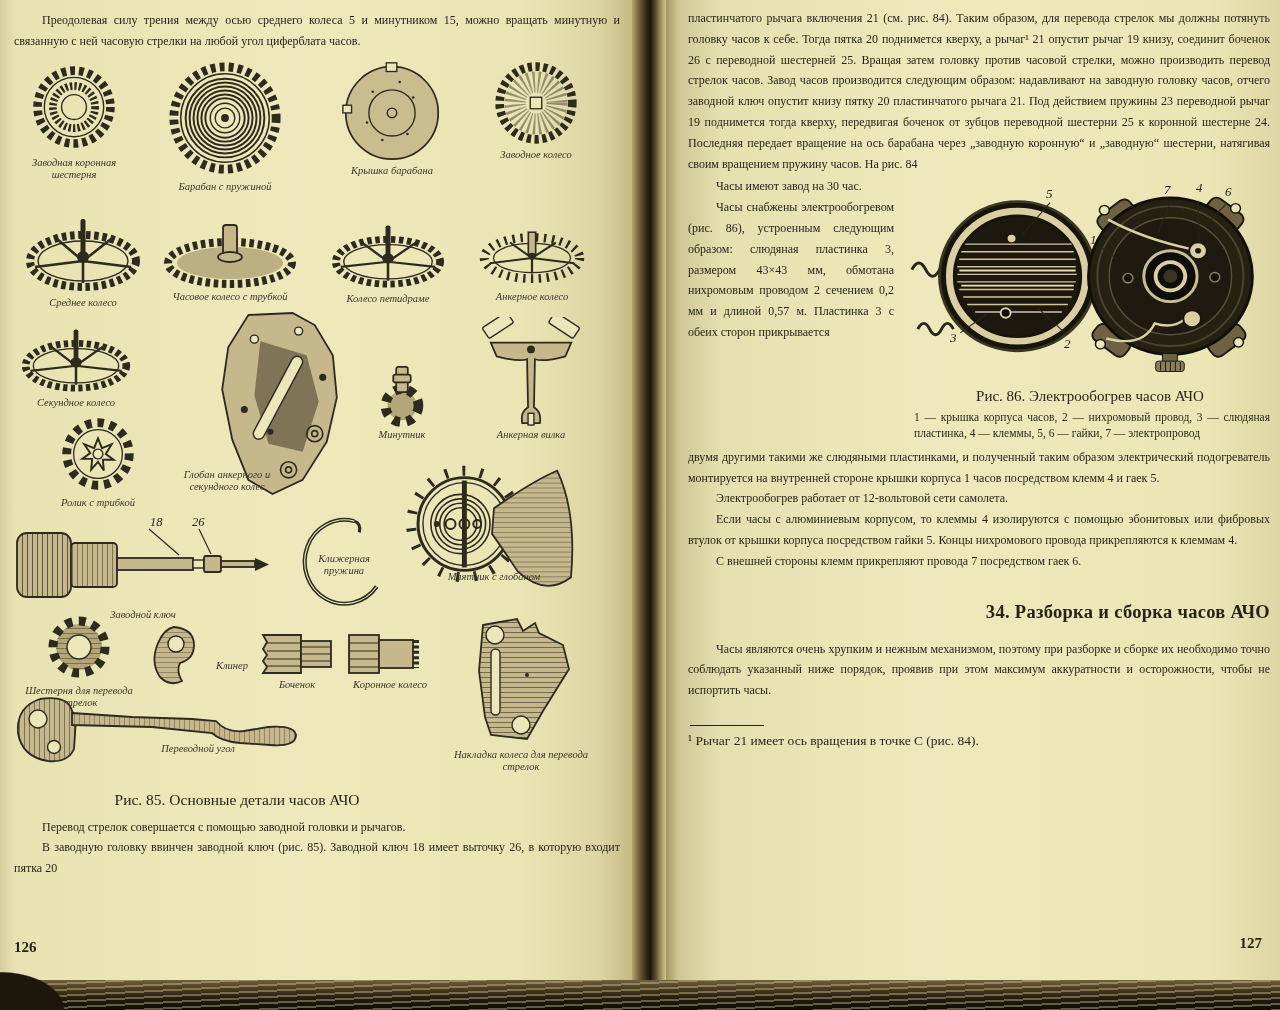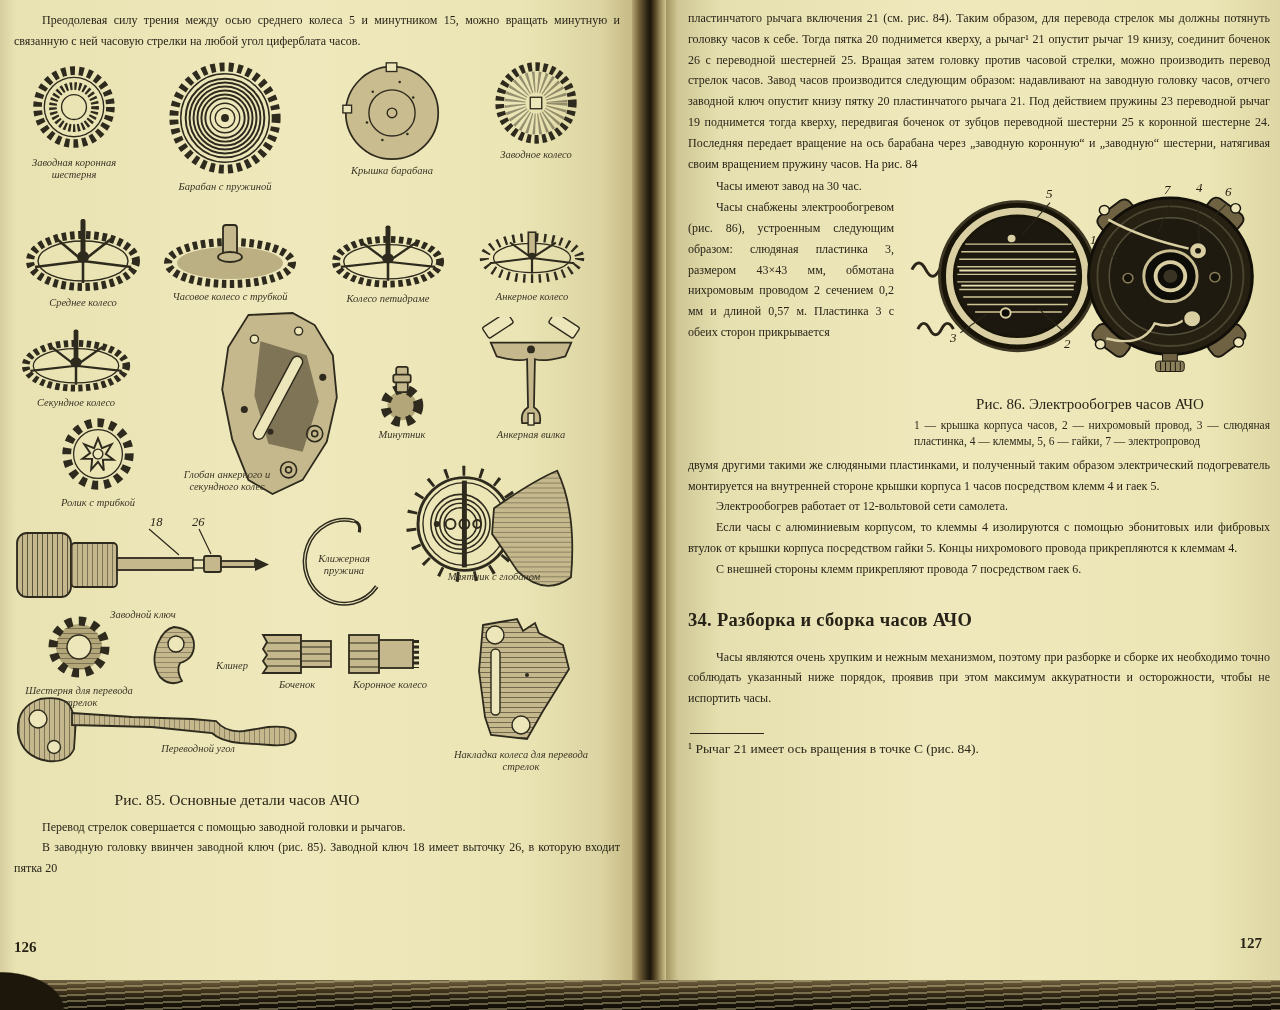--- a/index.html
+++ b/index.html
@@ -43,23 +43,23 @@
 .t3{stroke:var(--ink);fill:none;stroke-width:10;stroke-dasharray:2.6 6;}
 .t4{stroke:var(--ink);fill:none;stroke-width:9;stroke-dasharray:7 6.5;}
 
 .rp{padding:8px 10px 0 22px;}
 .two-col{display:flex;gap:10px;margin-top:2px;}
 .col-t{width:206px;flex:none;}
 .figblock{flex:1;}
 .fig-art{position:relative;width:370px;height:200px;margin:4px 0 0 2px;}
 .fig-art svg{width:370px;height:200px;display:block;}
 .co{position:absolute;font-style:italic;font-size:13px;color:#272212;}
-.cap86{text-align:center;font-size:15px;color:#292418;margin-top:16px;}
+.cap86{text-align:center;font-size:15px;color:#292418;margin-top:8px;}
 .leg86{font-size:11.5px;line-height:1.32;color:#2e2a1d;text-align:justify;margin-top:5px;padding:0 6px 0 10px;}
-.h34{font-size:18.5px;font-weight:bold;text-align:left;color:#282318;margin:30px 0 16px 0;letter-spacing:.3px;}
+.h34{font-size:18.5px;font-weight:bold;text-align:right;color:#282318;margin:30px 0 16px 0;letter-spacing:.3px;}
 .fnrule{width:74px;border:none;border-top:1.6px solid #292418;margin:24px 0 7px 2px;}
 .fn{font-size:13.5px;color:#2b271b;margin:0;text-align:justify;}
 .lp-txt{margin:0 12px 0 14px;}
 .mt{margin-top:10px;}
 </style>
 </head>
 <body>
 
 <svg width="0" height="0" style="position:absolute">
   <defs>

